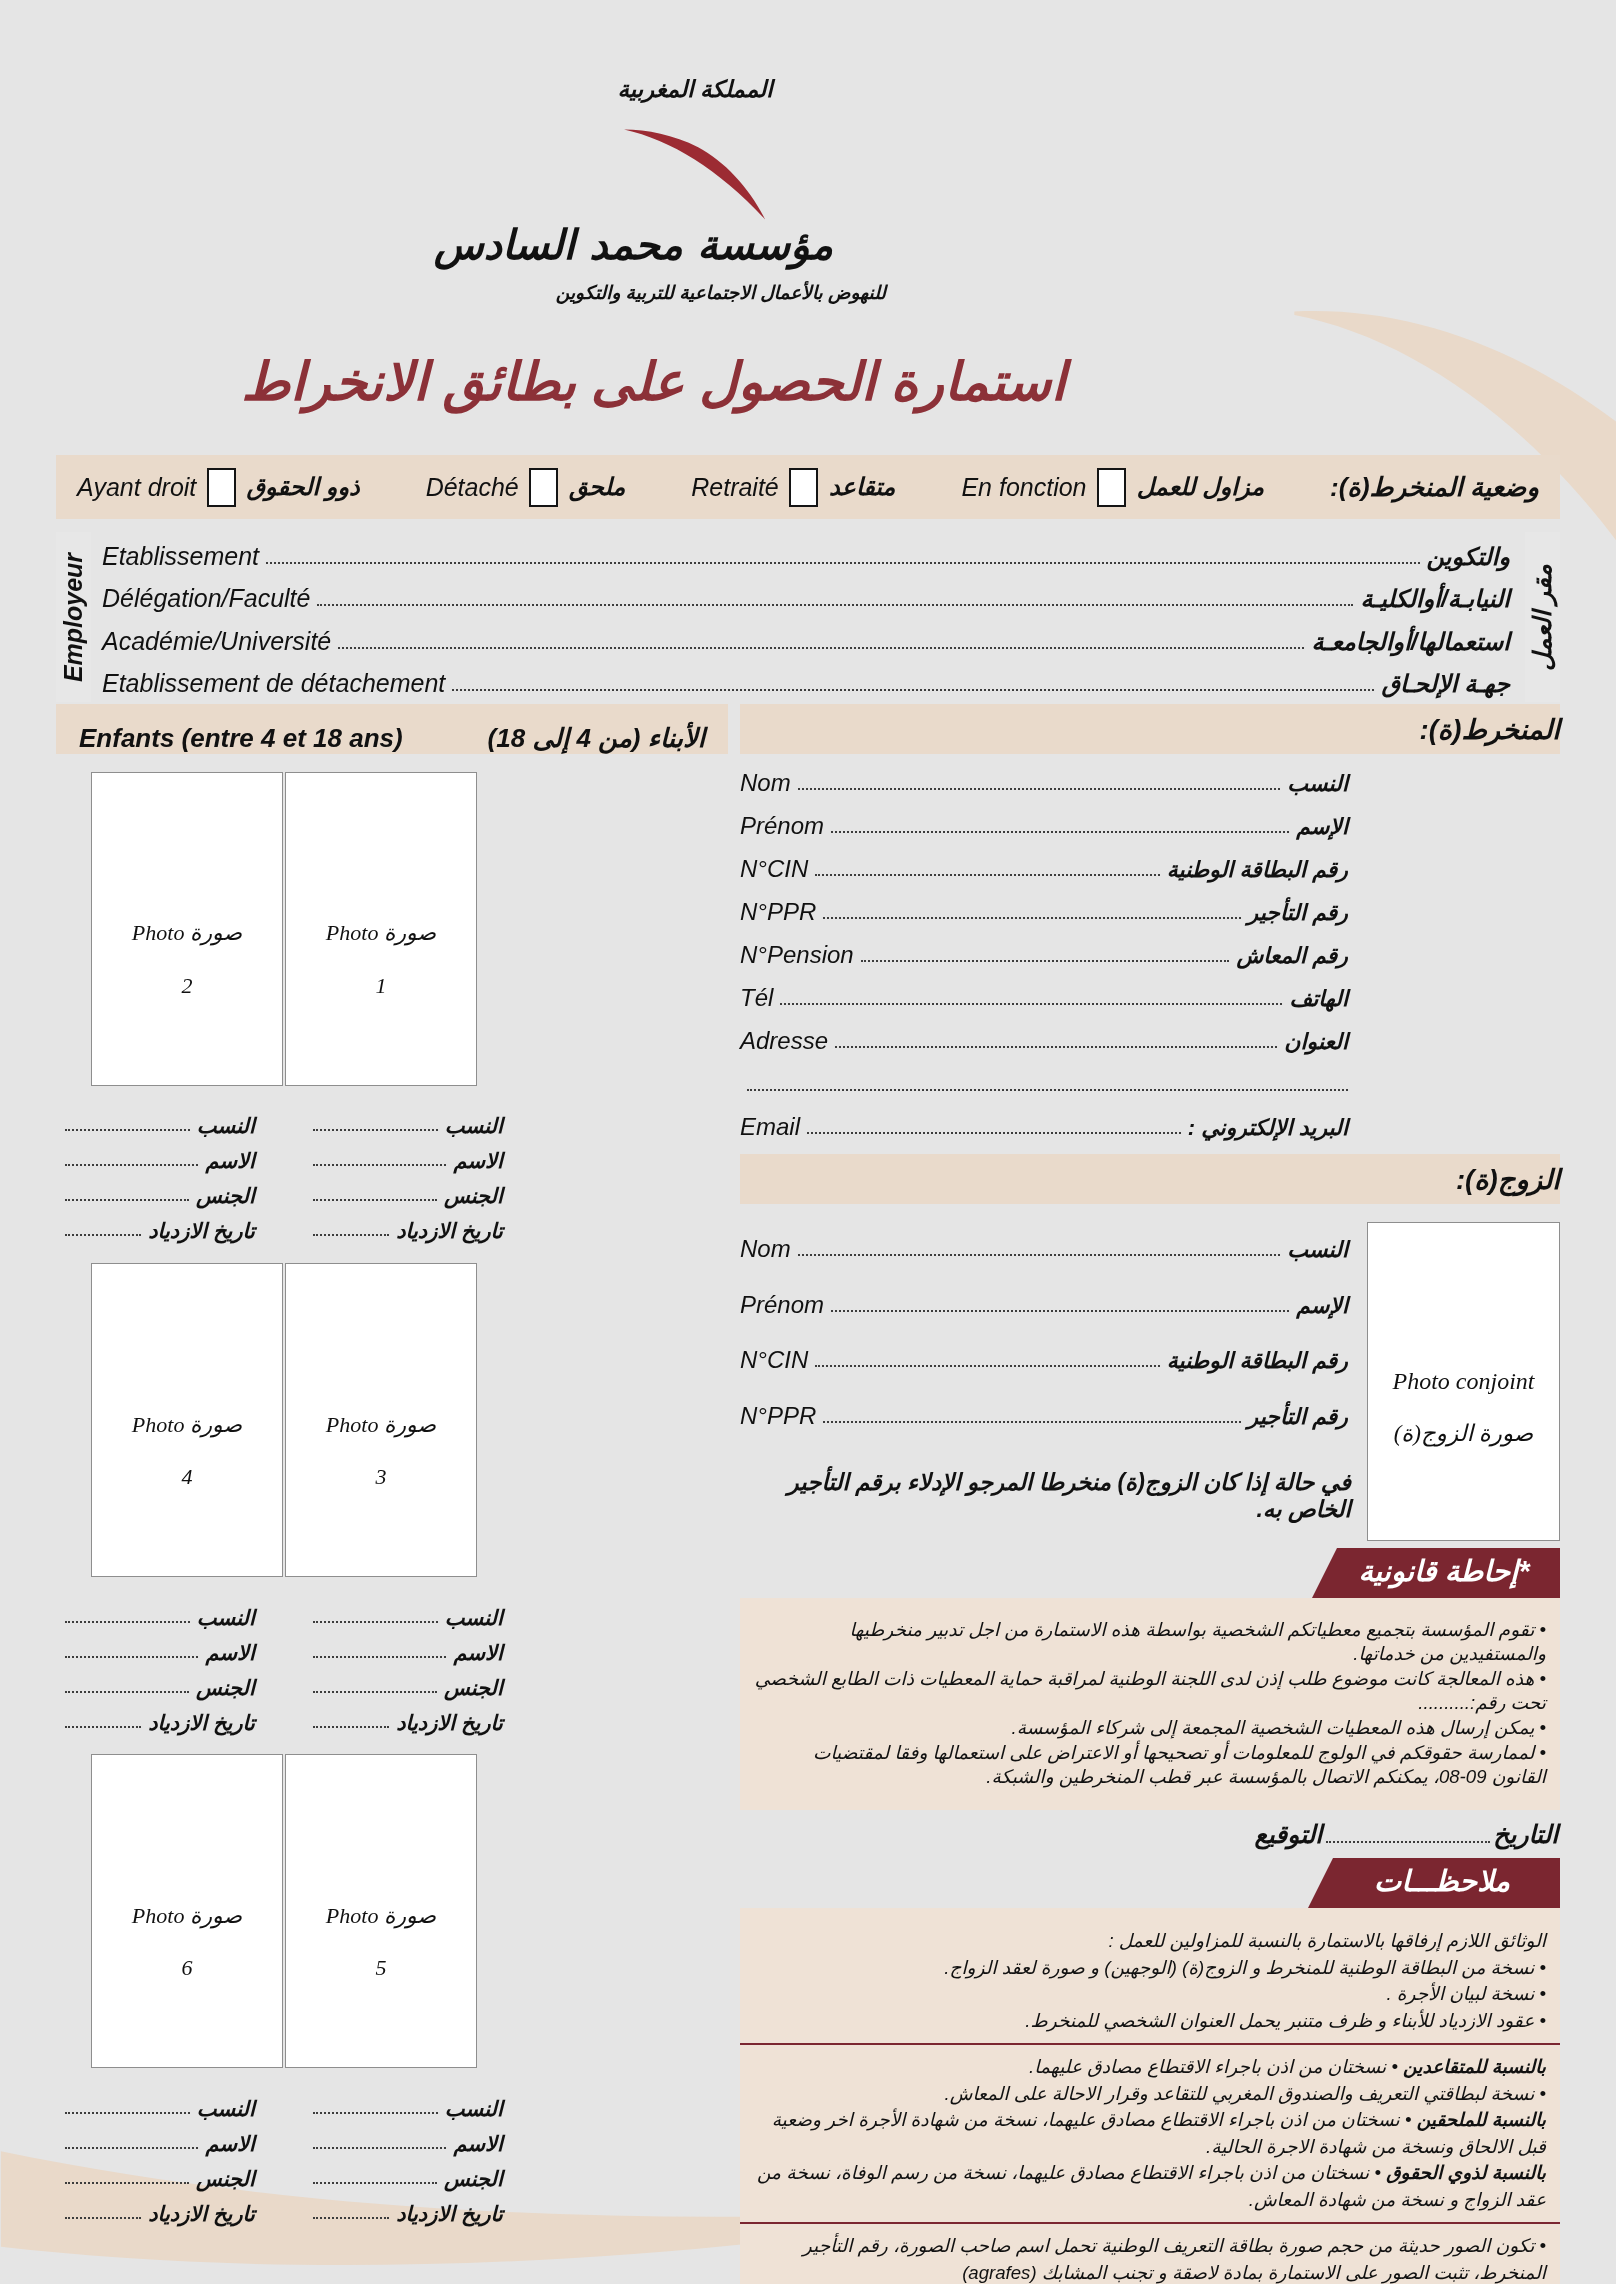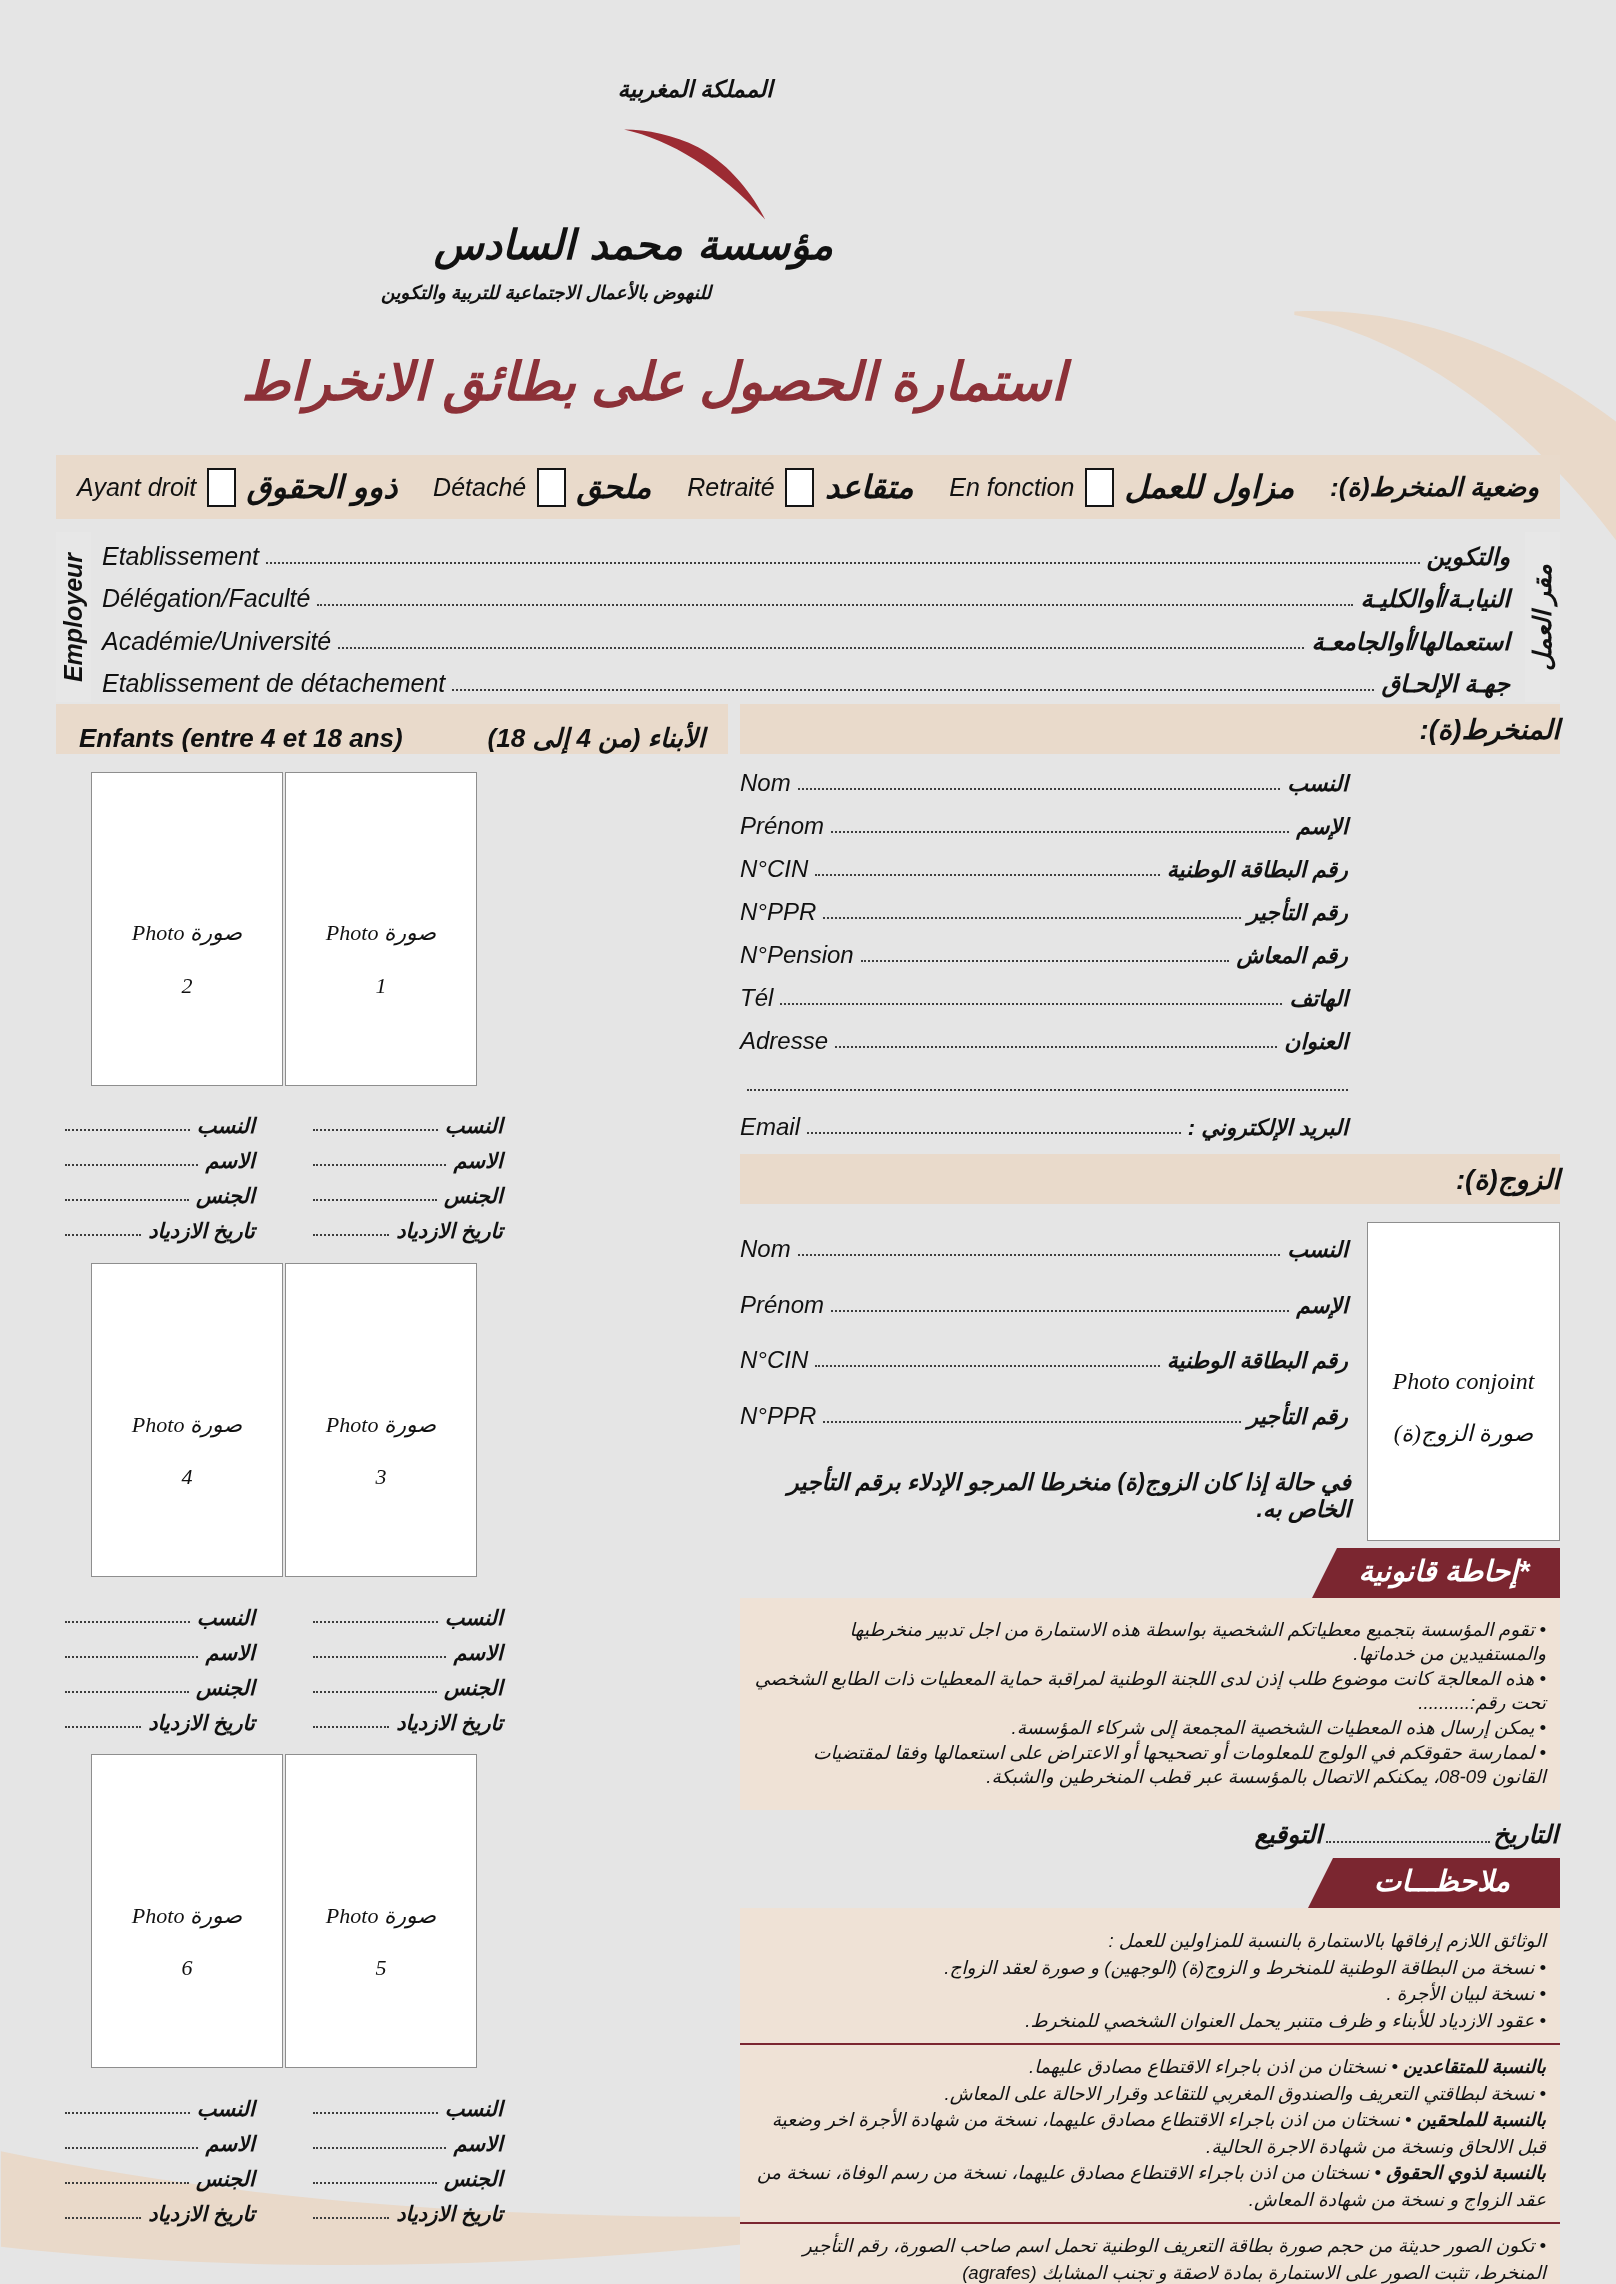--- a/index.html
+++ b/index.html
@@ -8,30 +8,30 @@
   .abs{position:absolute;}
   .rtl{direction:rtl;}
 
   
   .swoosh{position:absolute;pointer-events:none;}
 
   
   .kingdom{left:518px;top:76px;width:354px;font-size:23px;font-weight:bold;text-align:center;}
   .org1{left:381px;top:221px;width:505px;font-size:41px;font-weight:bold;text-align:center;
         font-family:"DejaVu Serif","Liberation Serif",serif;}
-  .org2{left:381px;top:282px;width:505px;font-size:18.6px;font-weight:bold;text-align:left;}
+  .org2{left:381px;top:282px;width:505px;font-size:18.6px;font-weight:bold;text-align:right;}
   .title{left:80px;top:351px;width:1147px;font-size:53px;font-weight:800;text-align:center;color:#8C3138;}
 
   
   .statusbar{left:56px;top:455px;width:1504px;height:64px;background:#E9DACB;
              display:flex;direction:rtl;align-items:center;justify-content:space-between;
              padding:0 21px;box-sizing:border-box;}
   .statusbar .slabel{font-size:26px;font-weight:bold;white-space:nowrap;}
   .opt{display:flex;direction:rtl;align-items:center;gap:10.6px;}
-  .opt .ar{font-size:32px;font-weight:bold;white-space:nowrap;}
+  .opt .ar{font-size:24px;font-weight:bold;white-space:nowrap;}
   .opt .fr{font-size:25px;white-space:nowrap;}
   .cb{width:25px;height:35px;border:2.7px solid #141414;background:#fff;}
 
   
   .employer{left:56px;top:532px;width:1504px;height:170px;}
   .vstrip{position:absolute;top:0;bottom:0;width:35px;background:#E7E7E7;
           display:flex;align-items:center;justify-content:center;}
   .vstrip span{transform:rotate(-90deg);white-space:nowrap;font-weight:bold;font-size:25px;}
   .emp-rows{position:absolute;left:46px;right:50px;top:0;bottom:0;
             display:flex;flex-direction:column;justify-content:space-around;}

